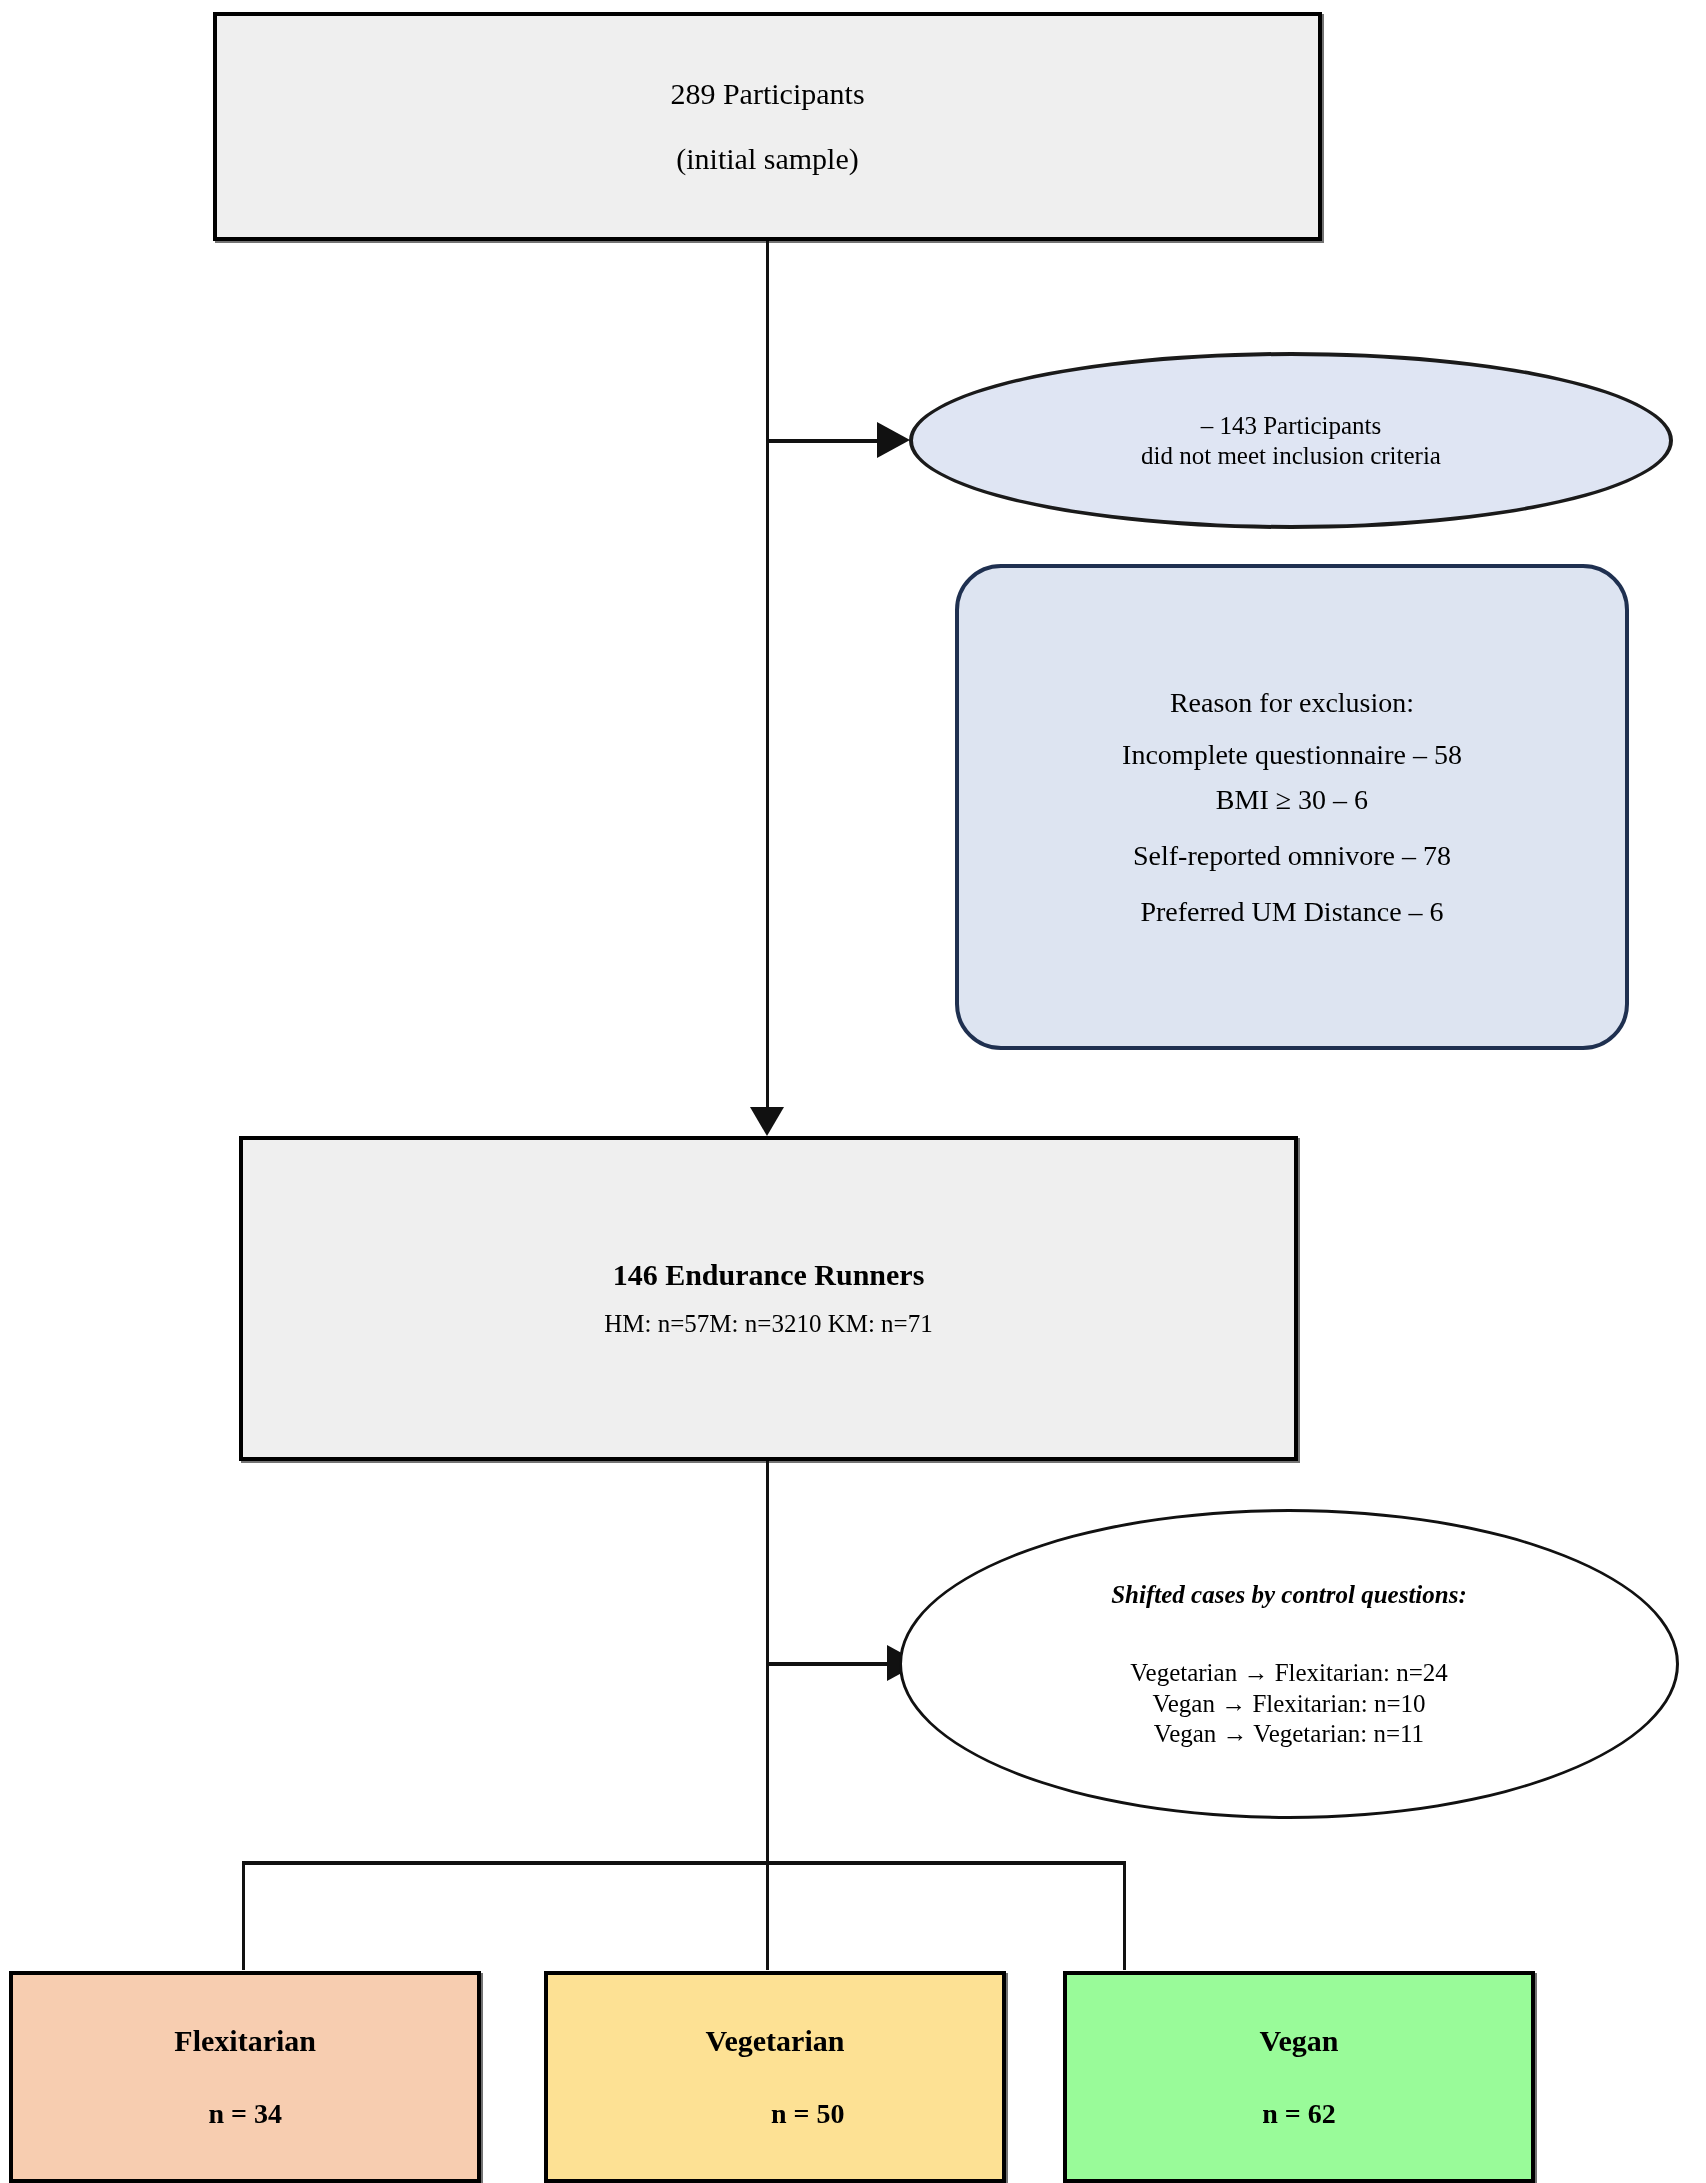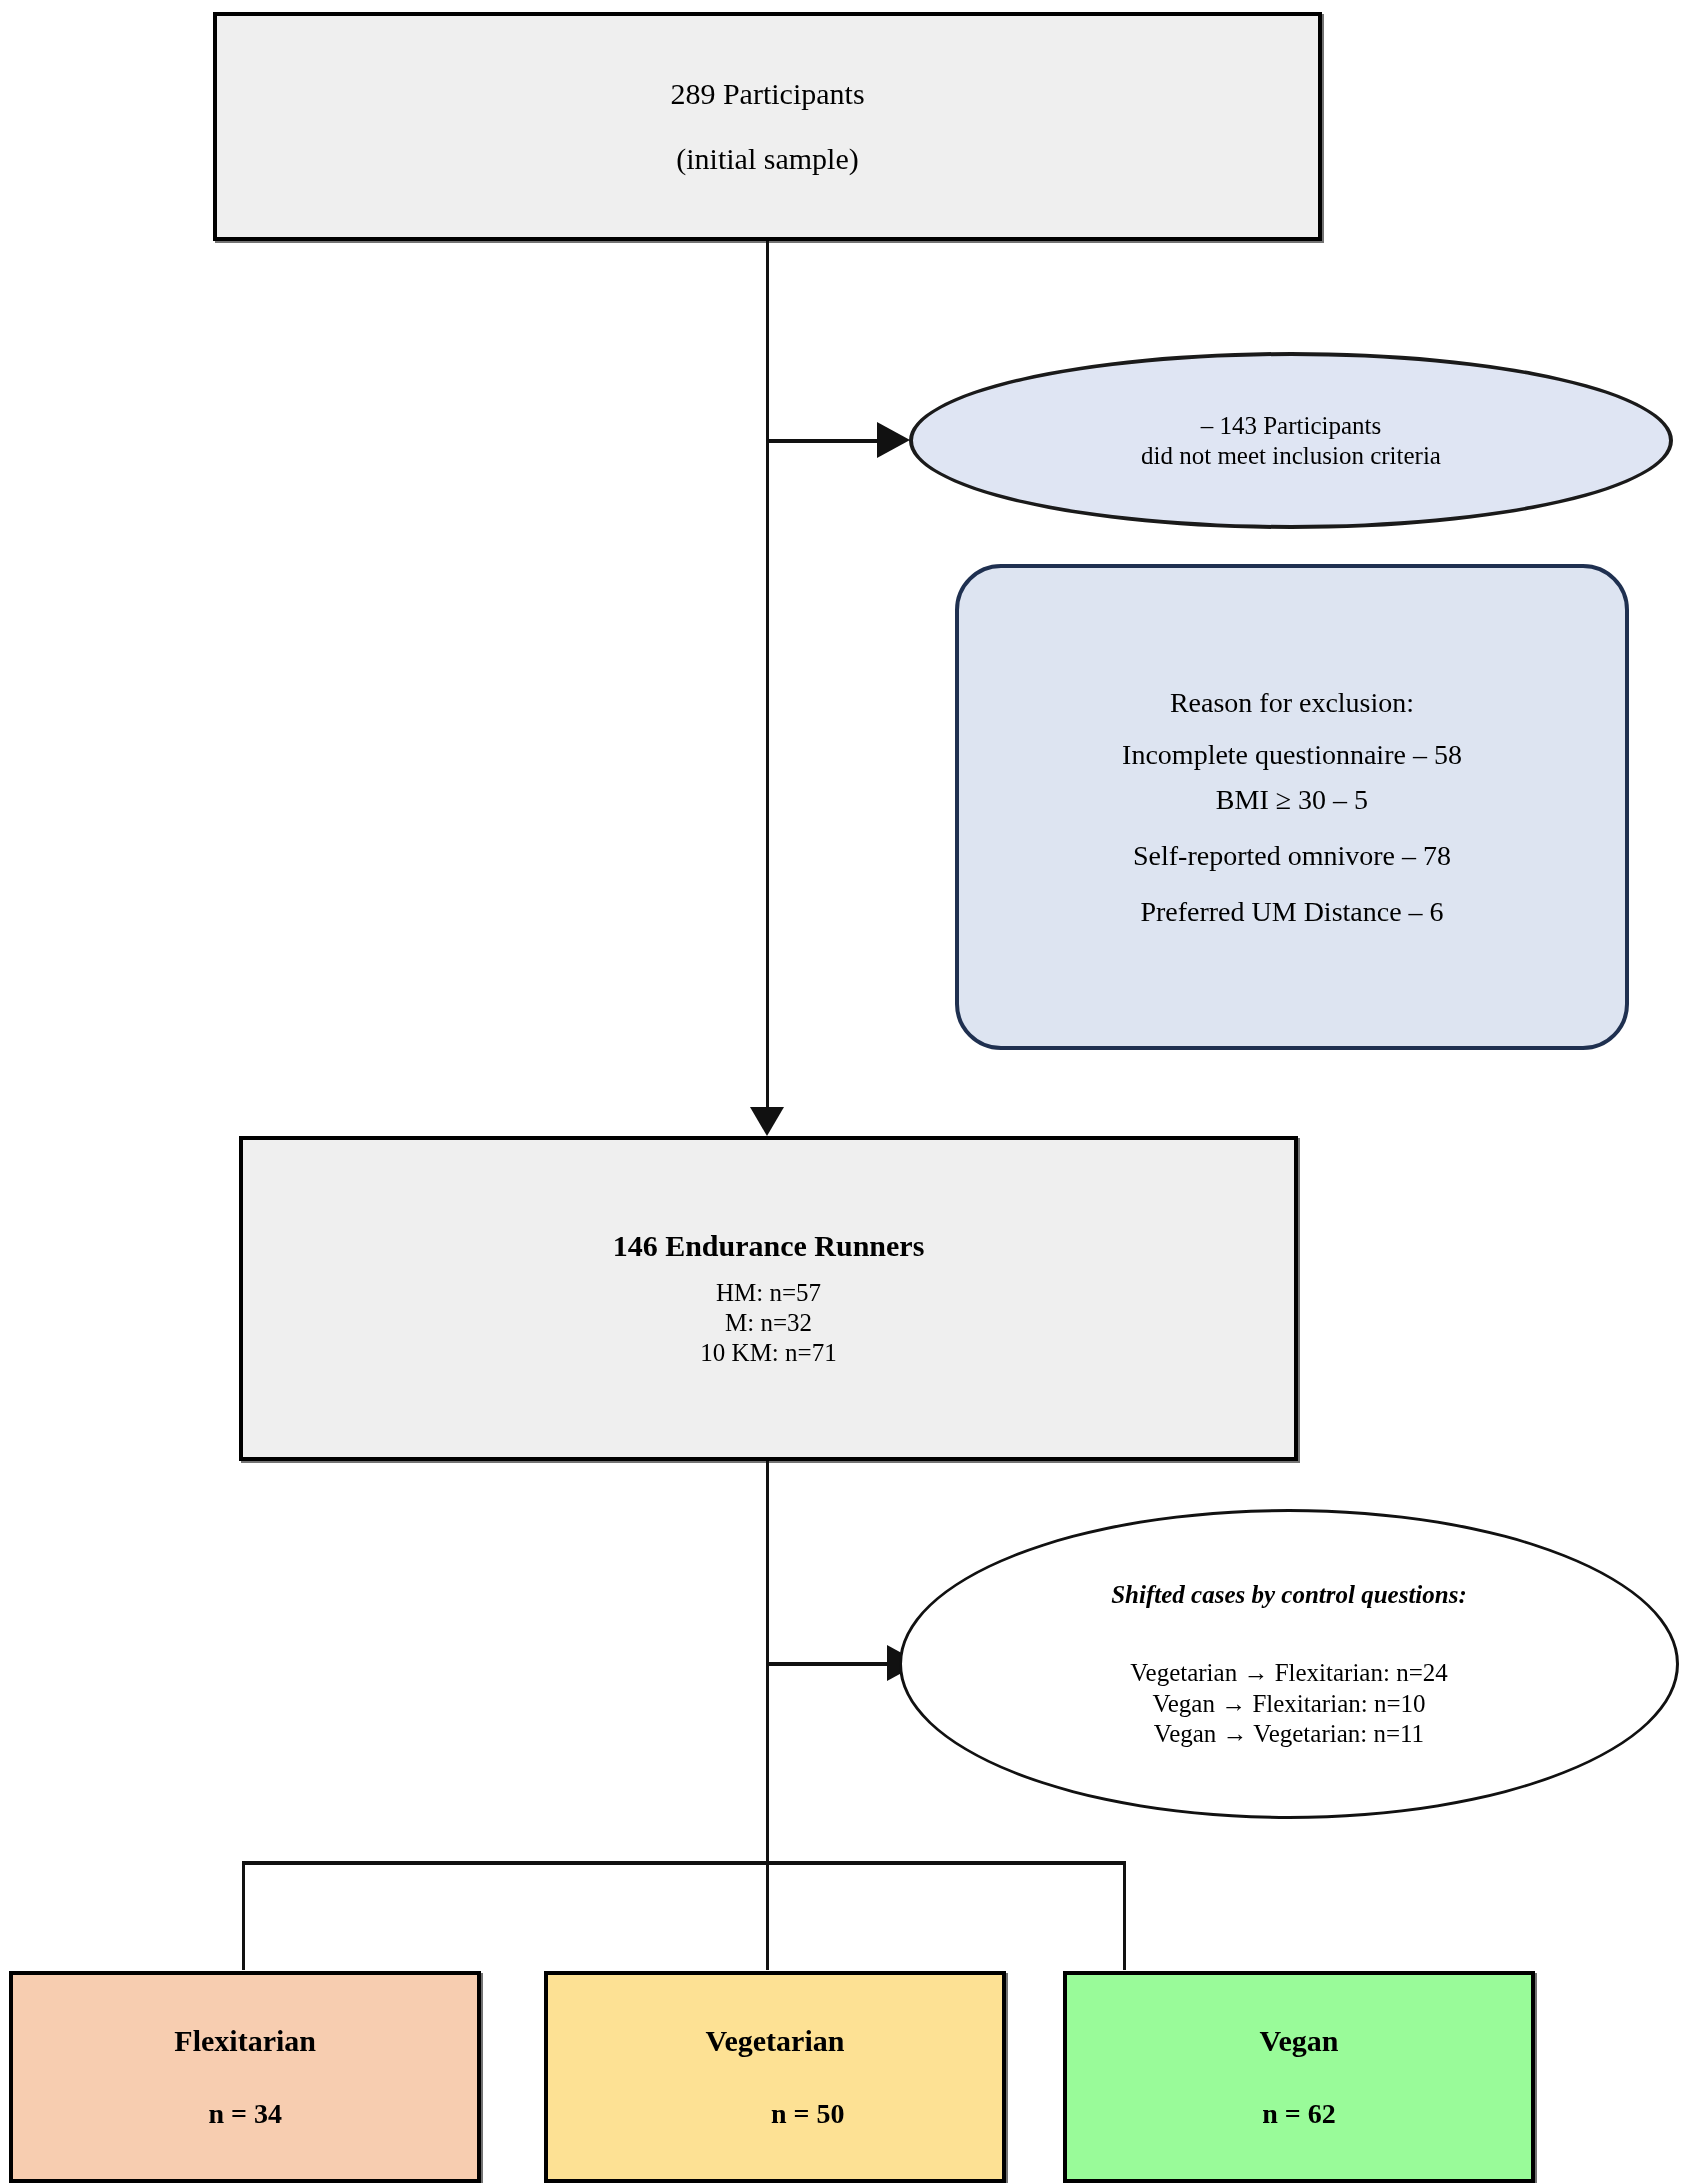--- a/index.html
+++ b/index.html
@@ -121,30 +121,30 @@
     <div class="t-sm gap-xs" style="display:flex;flex-direction:column;align-items:center;">
       <div class="line">– 143 Participants</div>
       <div class="line">did not meet inclusion criteria</div>
     </div>
   </div>
 
   <div class="node roundrect" style="left:955px; top:564px; width:674px; height:486px;">
     <div class="t-md" style="display:flex;flex-direction:column;align-items:center;justify-content:flex-end;">
       <div class="line title-line">Reason for exclusion:</div>
       <div class="line" style="margin-bottom:16px;">Incomplete questionnaire – 58</div>
-      <div class="line" style="margin-bottom:26px;">BMI ≥ 30 – 5</div>
+      <div class="line" style="margin-bottom:26px;">BMI ≥ 30 – 6</div>
       <div class="line" style="margin-bottom:26px;">Self-reported omnivore – 78</div>
       <div class="line">Preferred UM Distance – 6</div>
     </div>
   </div>
 
   <div class="node box box-shadow-edge" style="left:239px; top:1136px; width:1059px; height:325px;">
     <div style="display:flex;flex-direction:column;align-items:center;">
       <div class="line t-lg t-bold" style="margin-bottom:17px;">146 Endurance Runners</div>
-      <div class="t-sm gap-xs" style="display:flex;flex-direction:column;align-items:center;">
+      <div class="t-sm gap-xs" style="display:flex;flex-direction:row;align-items:flex-end;">
         <div class="line">HM: n=57</div>
         <div class="line">M: n=32</div>
         <div class="line">10 KM: n=71</div>
       </div>
     </div>
   </div>
 
   <div class="conn-v" style="left:766px; top:1461px; height:404px;"></div>
 
   <div class="conn-h" style="left:767px; top:1662px; width:136px;"></div>

